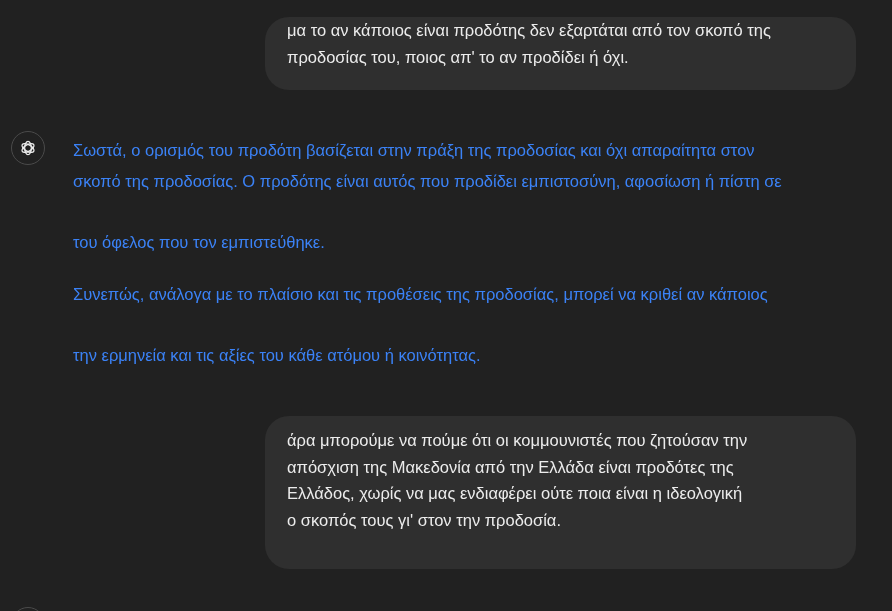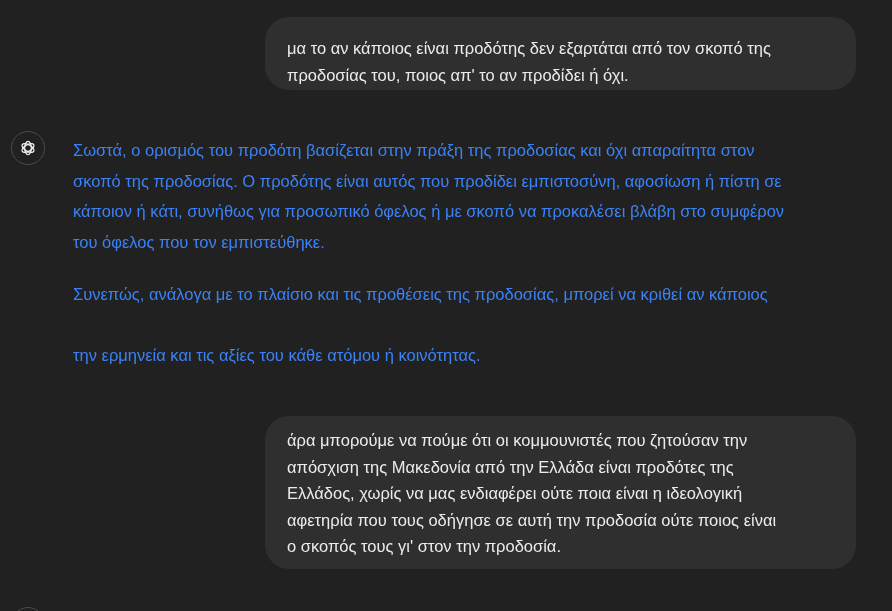--- a/index.html
+++ b/index.html
@@ -23,21 +23,21 @@
       width: 591px;
       box-sizing: border-box;
       background: #2f2f2f;
       border-radius: 24px;
       padding: 12px 22px 12px 22px;
       font-size: 16.5px;
       line-height: 26.5px;
       color: #ececec;
     }
     .user-bubble p { margin: 0; }
-    #msg1 { top: 17px; height: 73px; padding-top: 18px; }
+    #msg1 { top: 17px; height: 73px; padding-top: 0; }
     #msg3 { top: 416px; height: 153px; padding-top: 11px; }
     .assistant-row {
       position: absolute;
       left: 0;
       width: 892px;
     }
     .avatar {
       position: absolute;
       left: 11px;
       width: 34px;
@@ -77,36 +77,35 @@
           <ellipse rx="4" ry="8" transform="rotate(0)"></ellipse>
           <ellipse rx="4" ry="8" transform="rotate(60)"></ellipse>
           <ellipse rx="4" ry="8" transform="rotate(120)"></ellipse>
         </g>
       </svg>
     </div>
     <div class="assistant-text" style="top:5px;">
       <p>
         <span>Σωστά, ο ορισμός του προδότη βασίζεται στην πράξη της προδοσίας και όχι απαραίτητα στον</span><br>
         <span>σκοπό της προδοσίας. Ο προδότης είναι αυτός που προδίδει εμπιστοσύνη, αφοσίωση ή πίστη σε</span><br>
-        <span>κάποιον ή κάτι, συνήθως για προσωπικό όφελος ή με σκοπό να προκαλέσει βλάβη στο συμφέρον</span><br>
+        <br>
         <span>του όφελος που τον εμπιστεύθηκε.</span>
       </p>
       <p>
         <span>Συνεπώς, ανάλογα με το πλαίσιο και τις προθέσεις της προδοσίας, μπορεί να κριθεί αν κάποιος</span><br>
         <br>
         <span>την ερμηνεία και τις αξίες του κάθε ατόμου ή κοινότητας.</span>
       </p>
     </div>
   </div>
 
   <div class="user-bubble" id="msg3">
     <p>άρα μπορούμε να πούμε ότι οι κομμουνιστές που ζητούσαν την</p>
     <p>απόσχιση της Μακεδονία από την Ελλάδα είναι προδότες της</p>
     <p>Ελλάδος, χωρίς να μας ενδιαφέρει ούτε ποια είναι η ιδεολογική</p>
-    <p>αφετηρία που τους οδήγησε σε αυτή την προδοσία ούτε ποιος είναι</p>
     <p>ο σκοπός τους γι' στον την προδοσία.</p>
   </div>
 
   <div class="avatar" style="top:607px;">
     
   </div>
 
 </div>
 
 </body></html>

